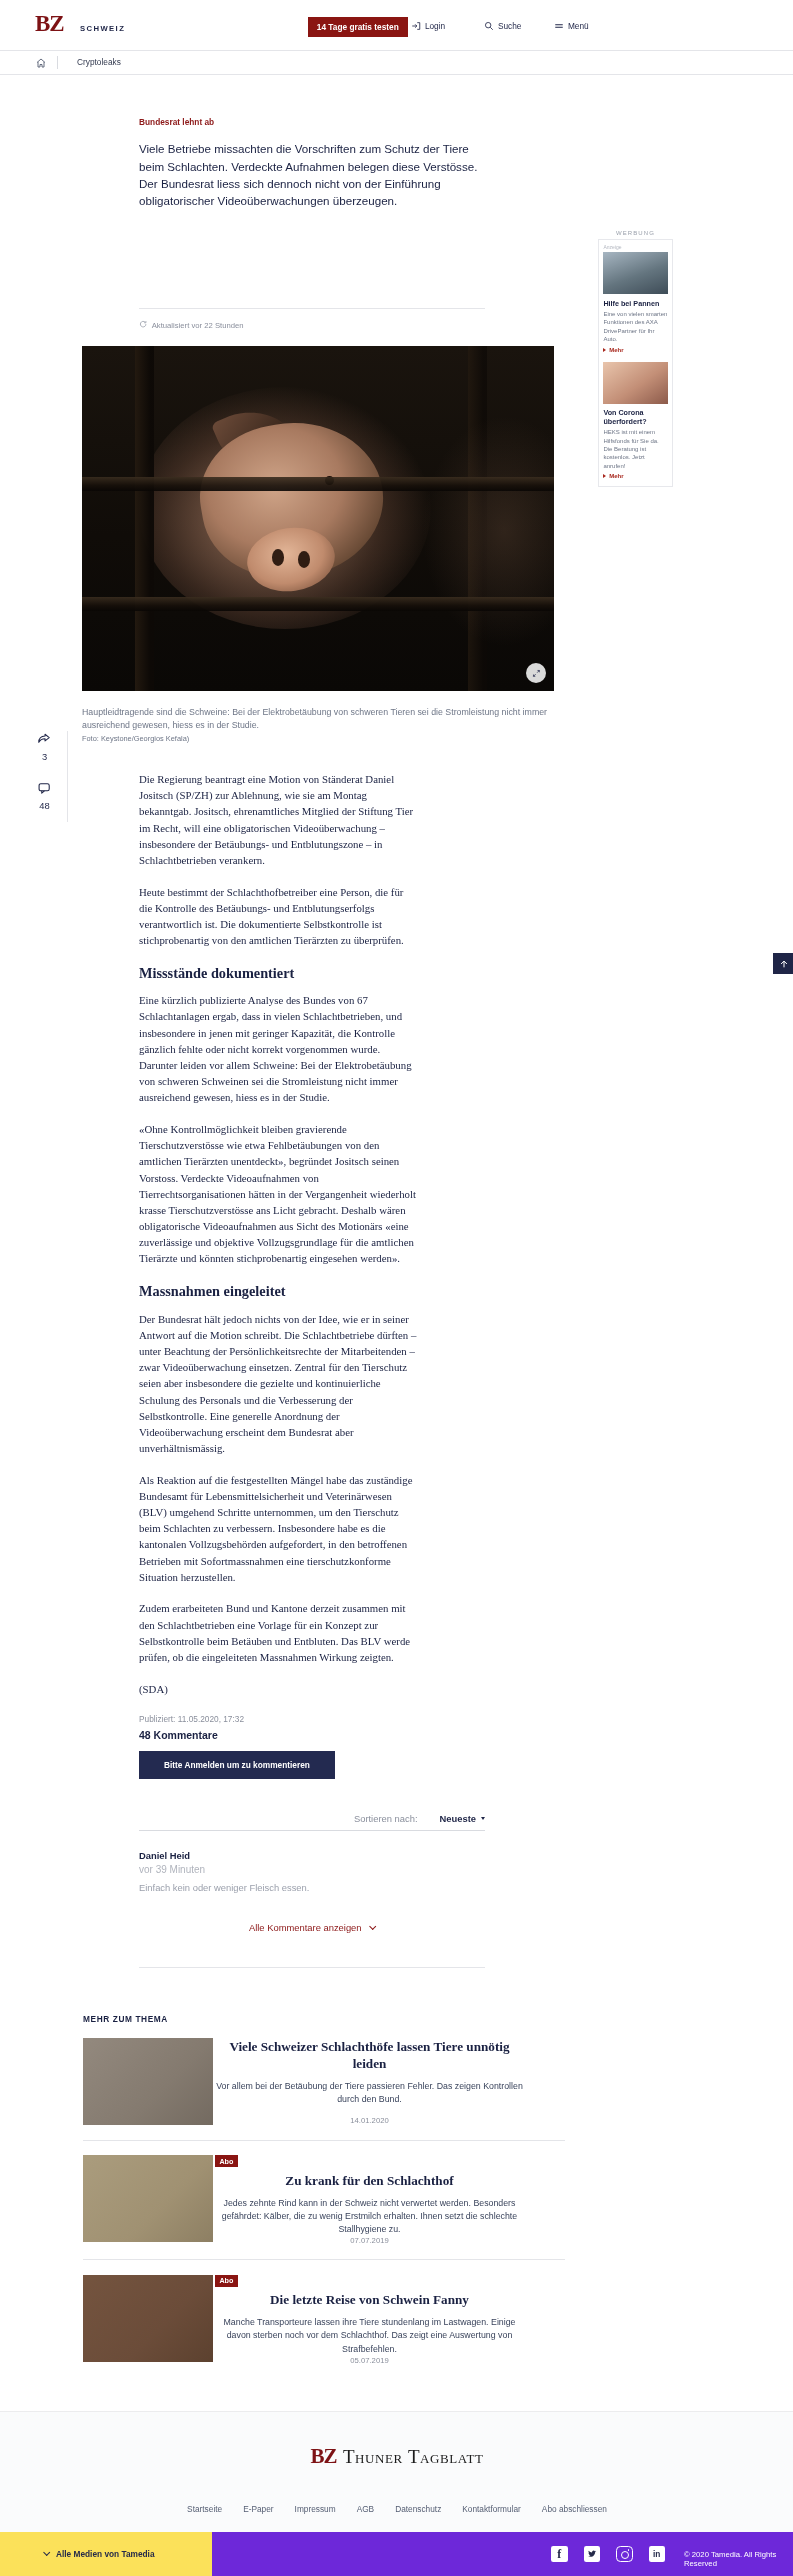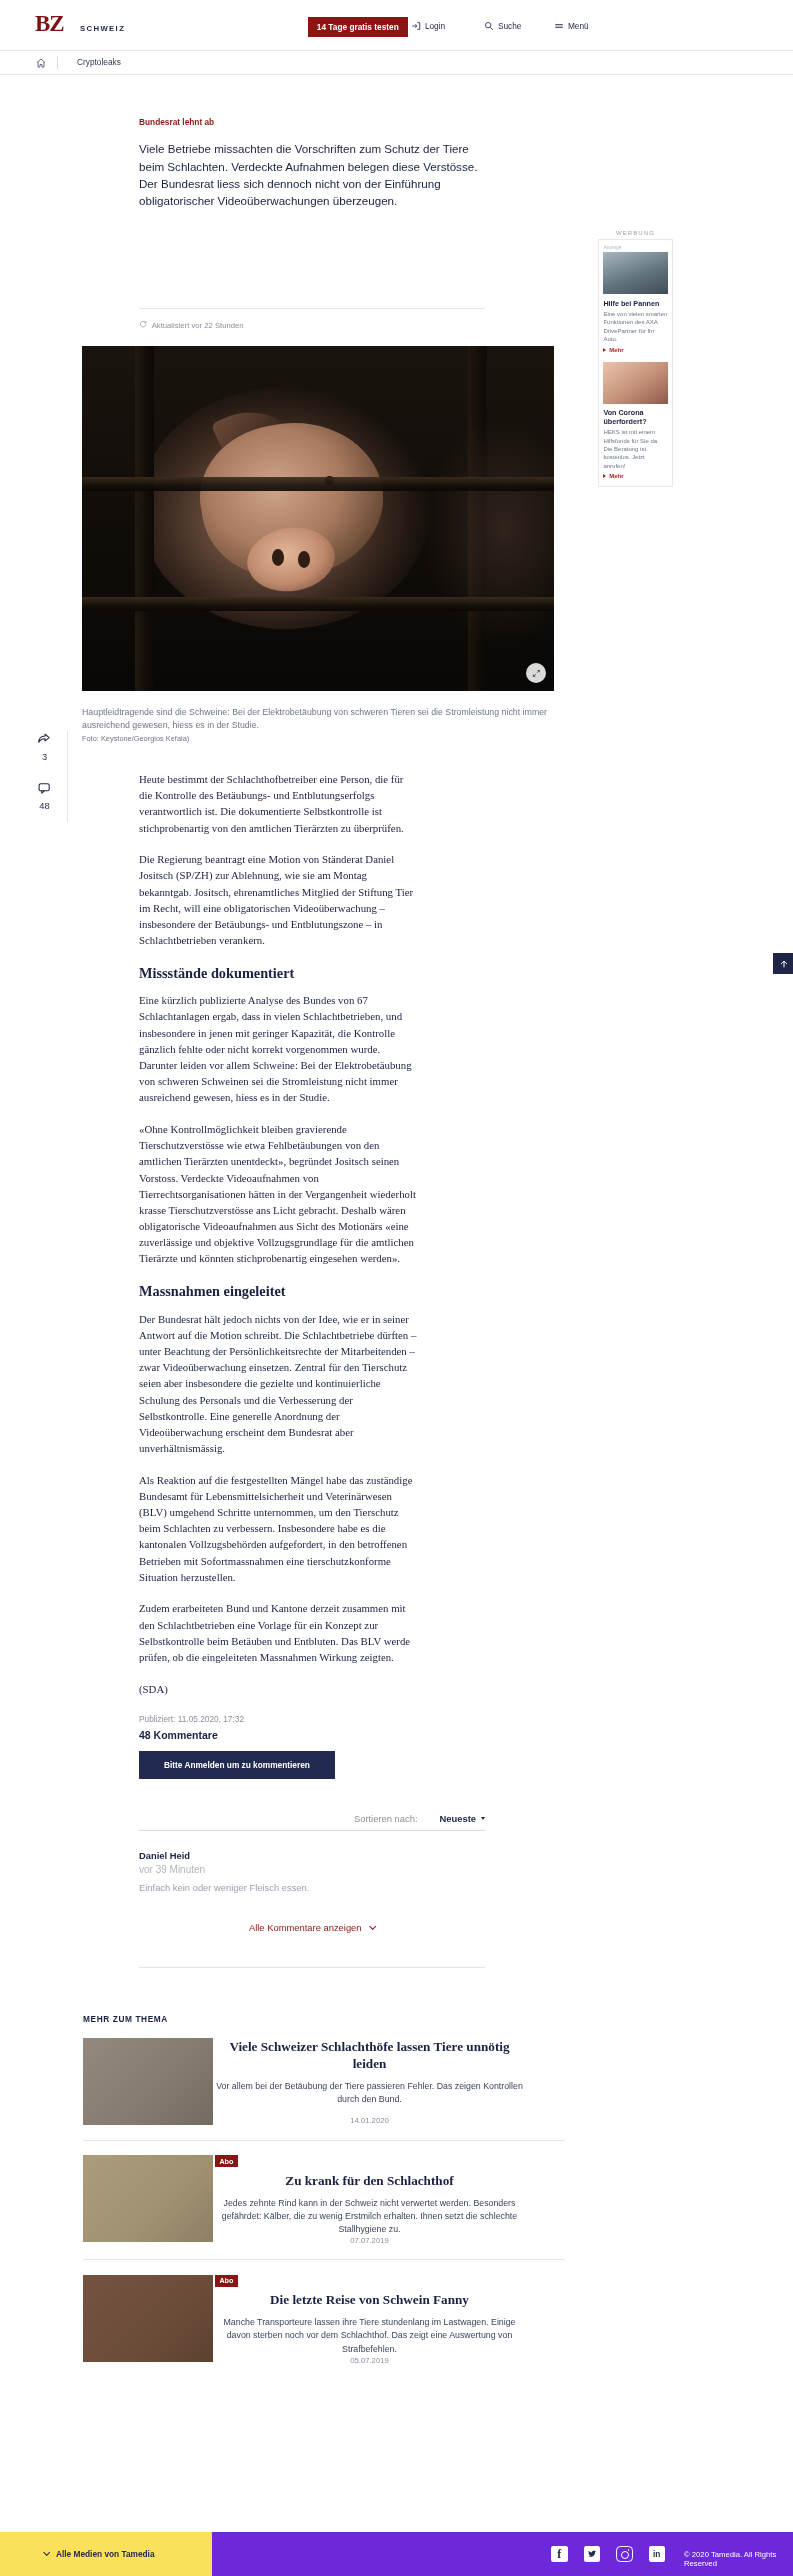--- a/index.html
+++ b/index.html
@@ -273,22 +273,22 @@
         <svg width="14.3" height="14.3" viewBox="0 0 24 24" fill="none" stroke="#1f2547" stroke-width="1.8" stroke-linejoin="round">
           <rect x="3.5" y="4.5" width="17" height="12" rx="3"></rect>
             <path d="M8 16.5v4l4.5-4"></path>
         </svg>
       </span>
       <span>48</span>
     </div>
   </div>
 
   <div class="body-col">
+    <p>Die Regierung beantragt eine Motion von Ständerat Daniel Jositsch (SP/ZH) zur Ablehnung, wie sie am Montag bekanntgab. Jositsch, ehrenamtliches Mitglied der Stiftung Tier im Recht, will eine obligatorischen Videoüberwachung – insbesondere der Betäubungs- und Entblutungszone – in Schlachtbetrieben verankern.</p>
     <p>Heute bestimmt der Schlachthofbetreiber eine Person, die für die Kontrolle des Betäubungs- und Entblutungserfolgs verantwortlich ist. Die dokumentierte Selbstkontrolle ist stichprobenartig von den amtlichen Tierärzten zu überprüfen.</p>
-    <p>Die Regierung beantragt eine Motion von Ständerat Daniel Jositsch (SP/ZH) zur Ablehnung, wie sie am Montag bekanntgab. Jositsch, ehrenamtliches Mitglied der Stiftung Tier im Recht, will eine obligatorischen Videoüberwachung – insbesondere der Betäubungs- und Entblutungszone – in Schlachtbetrieben verankern.</p>
     <h2>Missstände dokumentiert</h2>
     <p>Eine kürzlich publizierte Analyse des Bundes von 67 Schlachtanlagen ergab, dass in vielen Schlachtbetrieben, und insbesondere in jenen mit geringer Kapazität, die Kontrolle gänzlich fehlte oder nicht korrekt vorgenommen wurde. Darunter leiden vor allem Schweine: Bei der Elektrobetäubung von schweren Schweinen sei die Stromleistung nicht immer ausreichend gewesen, hiess es in der Studie.</p>
     <p>«Ohne Kontrollmöglichkeit bleiben gravierende Tierschutzverstösse wie etwa Fehlbetäubungen von den amtlichen Tierärzten unentdeckt», begründet Jositsch seinen Vorstoss. Verdeckte Videoaufnahmen von Tierrechtsorganisationen hätten in der Vergangenheit wiederholt krasse Tierschutzverstösse ans Licht gebracht. Deshalb wären obligatorische Videoaufnahmen aus Sicht des Motionärs «eine zuverlässige und objektive Vollzugsgrundlage für die amtlichen Tierärzte und könnten stichprobenartig eingesehen werden».</p>
     <h2>Massnahmen eingeleitet</h2>
     <p>Der Bundesrat hält jedoch nichts von der Idee, wie er in seiner Antwort auf die Motion schreibt. Die Schlachtbetriebe dürften – unter Beachtung der Persönlichkeitsrechte der Mitarbeitenden – zwar Videoüberwachung einsetzen. Zentral für den Tierschutz seien aber insbesondere die gezielte und kontinuierliche Schulung des Personals und die Verbesserung der Selbstkontrolle. Eine generelle Anordnung der Videoüberwachung erscheint dem Bundesrat aber unverhältnismässig.</p>
     <p>Als Reaktion auf die festgestellten Mängel habe das zuständige Bundesamt für Lebensmittelsicherheit und Veterinärwesen (BLV) umgehend Schritte unternommen, um den Tierschutz beim Schlachten zu verbessern. Insbesondere habe es die kantonalen Vollzugsbehörden aufgefordert, in den betroffenen Betrieben mit Sofortmassnahmen eine tierschutzkonforme Situation herzustellen.</p>
     <p>Zudem erarbeiteten Bund und Kantone derzeit zusammen mit den Schlachtbetrieben eine Vorlage für ein Konzept zur Selbstkontrolle beim Betäuben und Entbluten. Das BLV werde prüfen, ob die eingeleiteten Massnahmen Wirkung zeigten.</p>
     <p>(SDA)</p>
     <div class="published">Publiziert: 11.05.2020, 17:32</div>
   </div>
@@ -369,20 +369,35 @@
     </div>
   </div>
 
   <div class="totop">
     <svg width="10" height="10" viewBox="0 0 24 24" fill="none" stroke="#fff" stroke-width="2.4">
       <path d="M12 20V5"></path>
         <path d="M5 12l7-7 7 7"></path>
     </svg>
   </div>
 
+  <div class="footer">
+    <div class="f-logo">
+      <span class="bz">BZ</span>
+      <span class="nm">Thuner Tagblatt</span>
+    </div>
+    <div class="f-links">
+      <span>Startseite</span>
+      <span>E-Paper</span>
+      <span>Impressum</span>
+      <span>AGB</span>
+      <span>Datenschutz</span>
+      <span>Kontaktformular</span>
+      <span>Abo abschliessen</span>
+    </div>
+  </div>
 
   <div class="bottombar">
     <div class="tamedia">
       <span class="chev-navy"></span>
       <span>Alle Medien von Tamedia</span>
     </div>
     <div class="social">
       <div class="soc fb">
         <span>f</span>
       </div>

